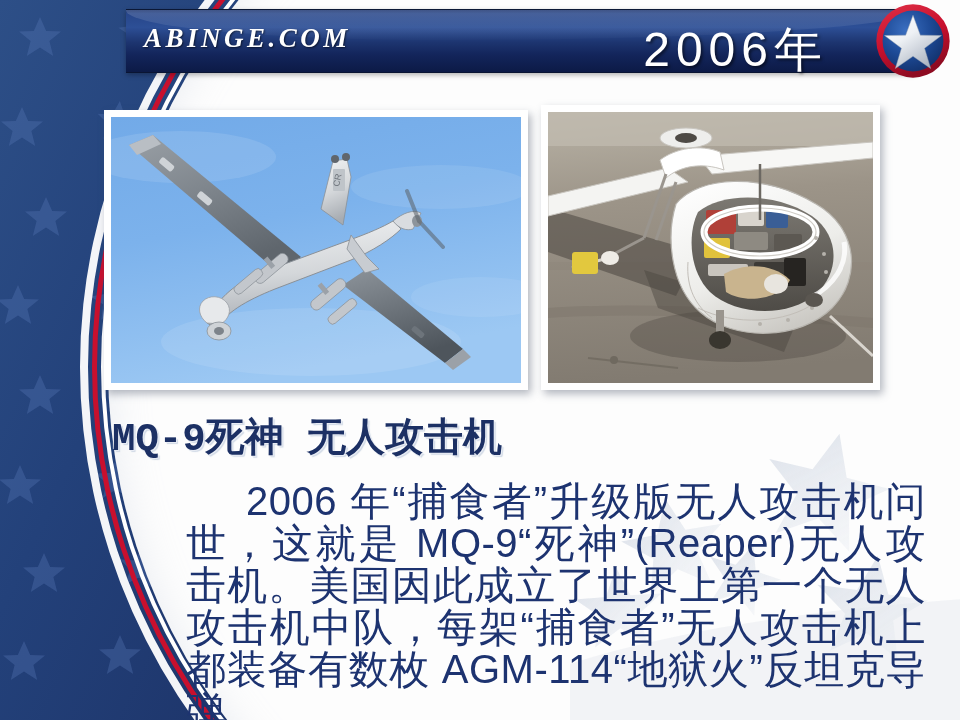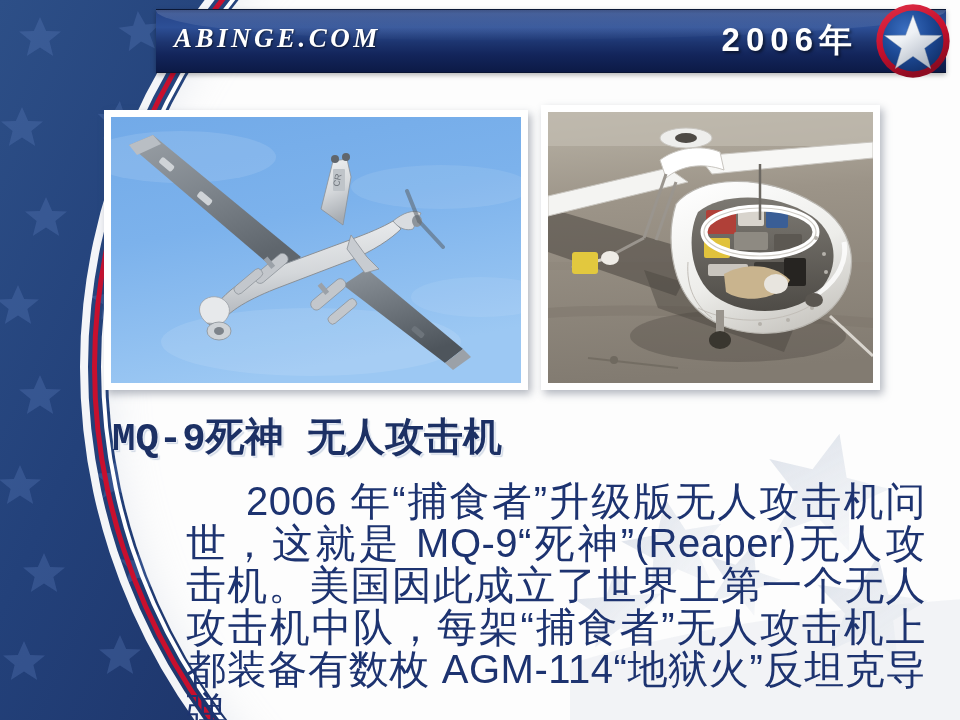--- a/index.html
+++ b/index.html
@@ -80,21 +80,21 @@
     bottom: -40px;
     width: 420px;
     height: 340px;
     opacity: .85;
     pointer-events: none;
   }
 
   
   .banner {
     position: absolute;
-    left: 156px;
+    left: 126px;
     top: 9px;
     width: 790px;
     height: 62px;
     background: linear-gradient(180deg,
         #1b3470 0%, #27468a 6%, #2d4f96 28%,
         #1d3570 52%, #13255b 72%, #0c1a46 100%);
     border-top: 1px solid #0b1836;
     border-bottom: 1px solid #0a1533;
     box-shadow: 0 2px 5px rgba(0,0,0,.30);
     text-align: right;
@@ -118,22 +118,22 @@
     font-size: 27px;
     letter-spacing: 3.5px;
     text-shadow: 1px 1px 2px rgba(0,0,0,.55);
     white-space: nowrap;
   }
   .banner-year {
     position: absolute;
     right: 88px;
     top: 8px;
     color: #ffffff;
-    font-weight: 700;
-    font-size: 33px;
+    font-weight: 400;
+    font-size: 48px;
     letter-spacing: 6px;
     text-shadow: 2px 2px 3px rgba(0,0,0,.5);
     white-space: nowrap;
   }
 
   
   .emblem {
     position: absolute;
     right: 8px;
     top: 2px;

